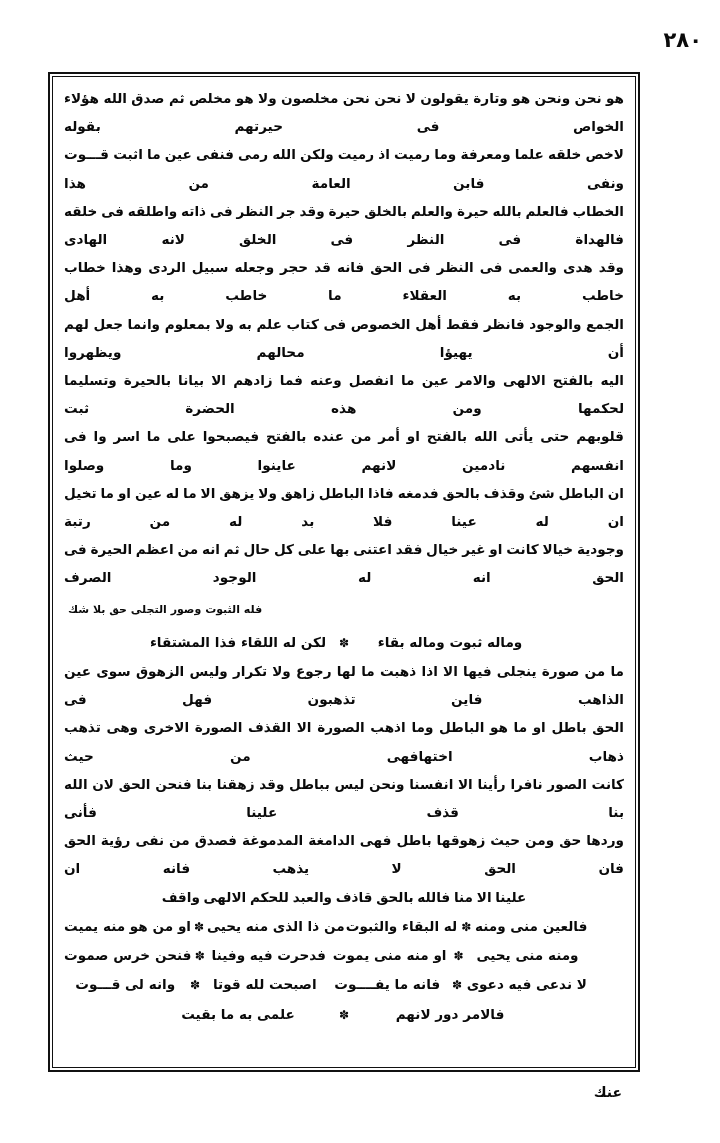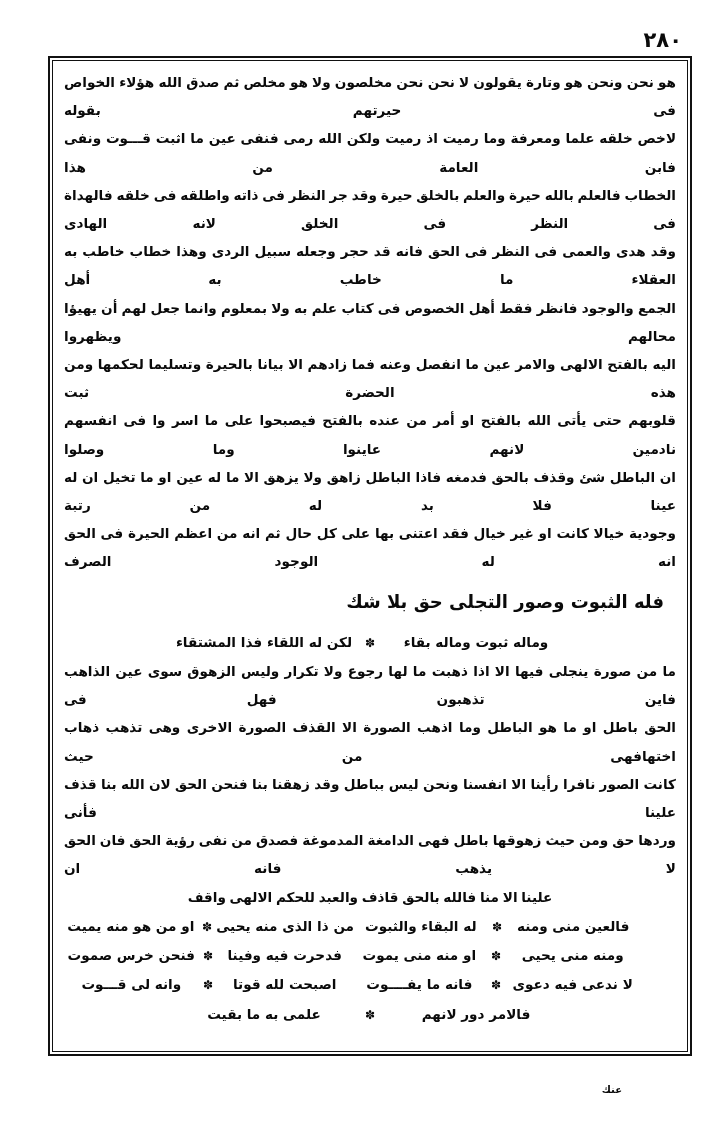--- a/index.html
+++ b/index.html
@@ -13,34 +13,34 @@
     position: relative;
     font-family: "DejaVu Sans", sans-serif;
     color: #0a0a0a;
     overflow: hidden;
   }
 
   
   #page-number {
     position: absolute;
     top: 28px;
-    right: 38px;
+    right: 18px;
     font-size: 21px;
     font-weight: bold;
     letter-spacing: 1px;
     font-family: "DejaVu Sans", sans-serif;
     direction: rtl;
   }
 
   
   #text-frame {
     position: absolute;
-    top: 56px;
+    top: 72px;
     left: 48px;
-    width: 644px;
+    width: 592px;
     height: 1000px;
     border: 2px solid #111;
     box-sizing: border-box;
     padding: 2px;
   }
   #frame-inner {
     width: 100%;
     height: 100%;
     border: 1px solid #111;
     box-sizing: border-box;
@@ -60,25 +60,25 @@
     letter-spacing: -0.2px;
     margin: 0;
   }
   .prose.center-last {
     text-align-last: center;
   }
 
   
   .center-line {
     direction: rtl;
-    text-align: right;
-    font-size: 18px;
+    text-align: left;
+    font-size: 11px;
     line-height: 28.2px;
     font-weight: 700;
-    margin: 12px;
+    margin: 4px;
   }
 
   
   .poem {
     direction: rtl;
     margin: 0 auto;
     font-weight: 700;
   }
   .poem-line {
     display: flex;
@@ -102,21 +102,21 @@
   }
 
   .poem-block-1 { margin-top: 1px; padding-right: 36px; }
 
   
   #catchword {
     position: absolute;
     top: 1084px;
     right: 98px;
     direction: rtl;
-    font-size: 10px;
+    font-size: 14px;
     font-weight: 700;
   }
 </style>
 </head>
 <body>
 
 <div id="page-number">٢٨٠</div>
 
 <div id="text-frame">
   <div id="frame-inner">

